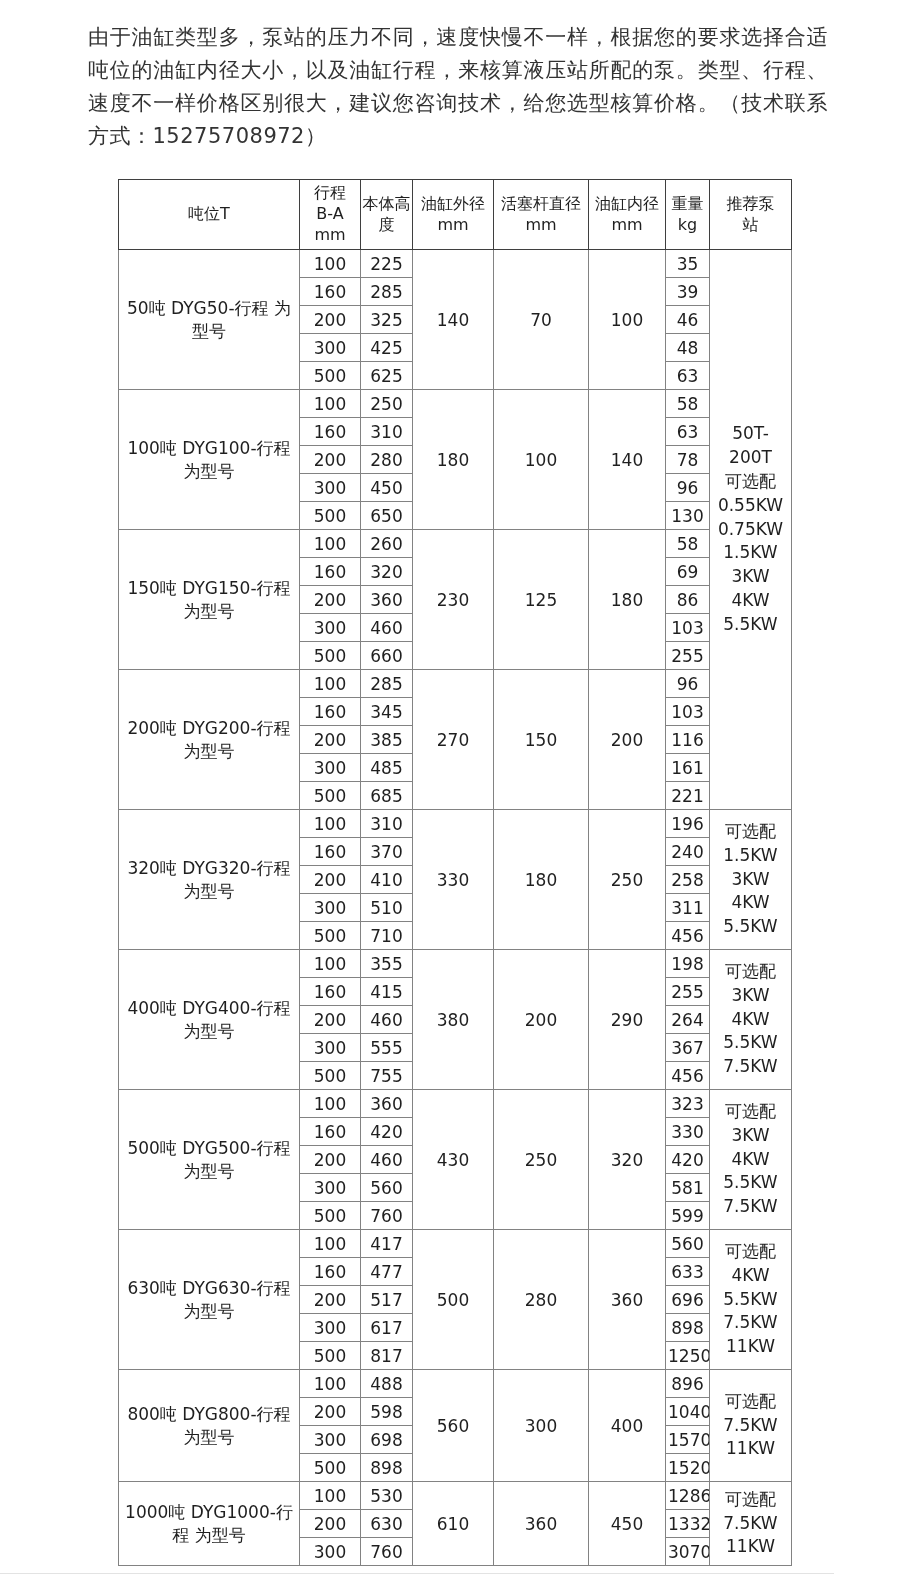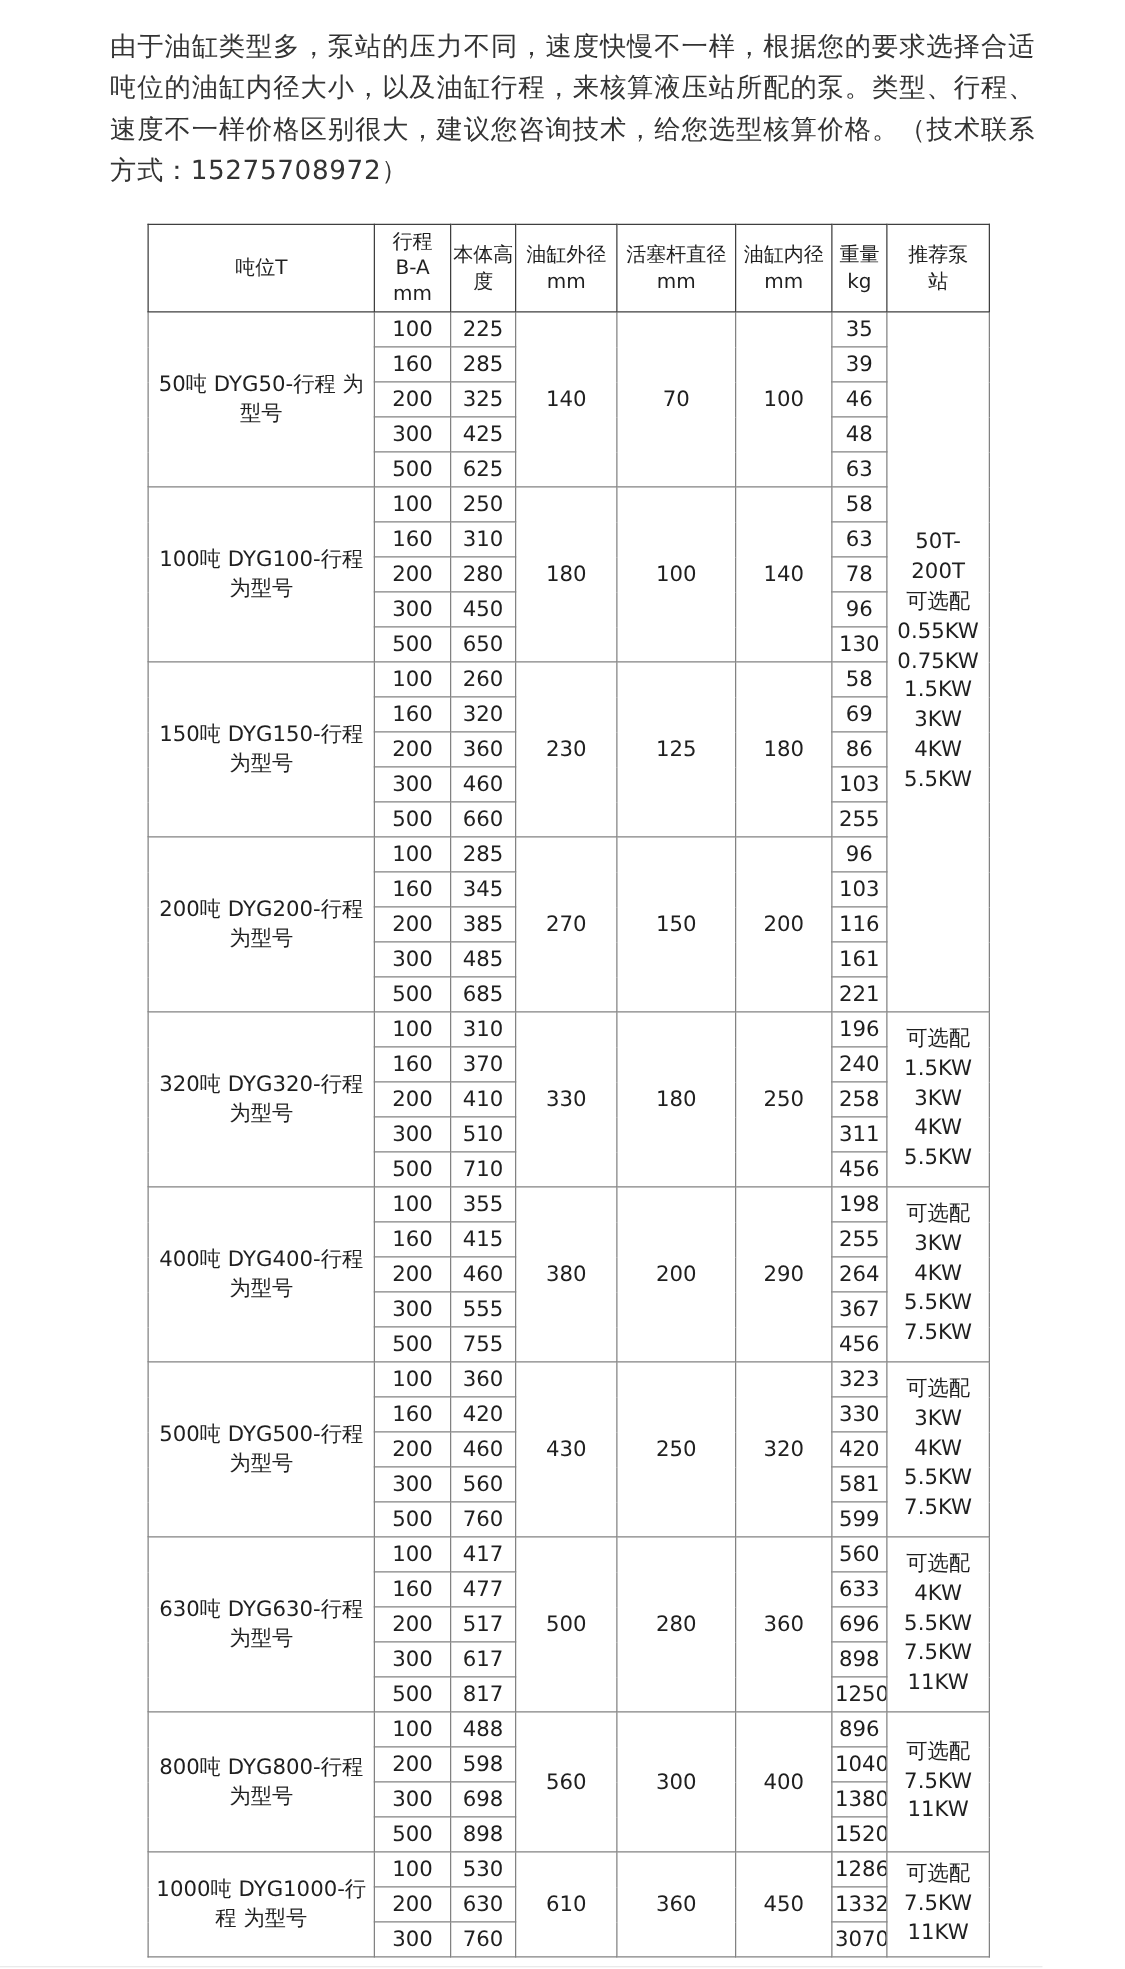--- a/index.html
+++ b/index.html
@@ -381,21 +381,21 @@
 11KW</td>
         </tr>
         <tr>
           <td>200</td>
           <td>598</td>
           <td>1040</td>
         </tr>
         <tr>
           <td>300</td>
           <td>698</td>
-          <td>1380</td>
+          <td>1570</td>
         </tr>
         <tr>
           <td>500</td>
           <td>898</td>
           <td>1520</td>
         </tr>
         <tr class="section-start">
           <td rowspan="3" class="tonnage">1000吨 DYG1000-行程 为型号</td>
           <td>100</td>
           <td>530</td>

